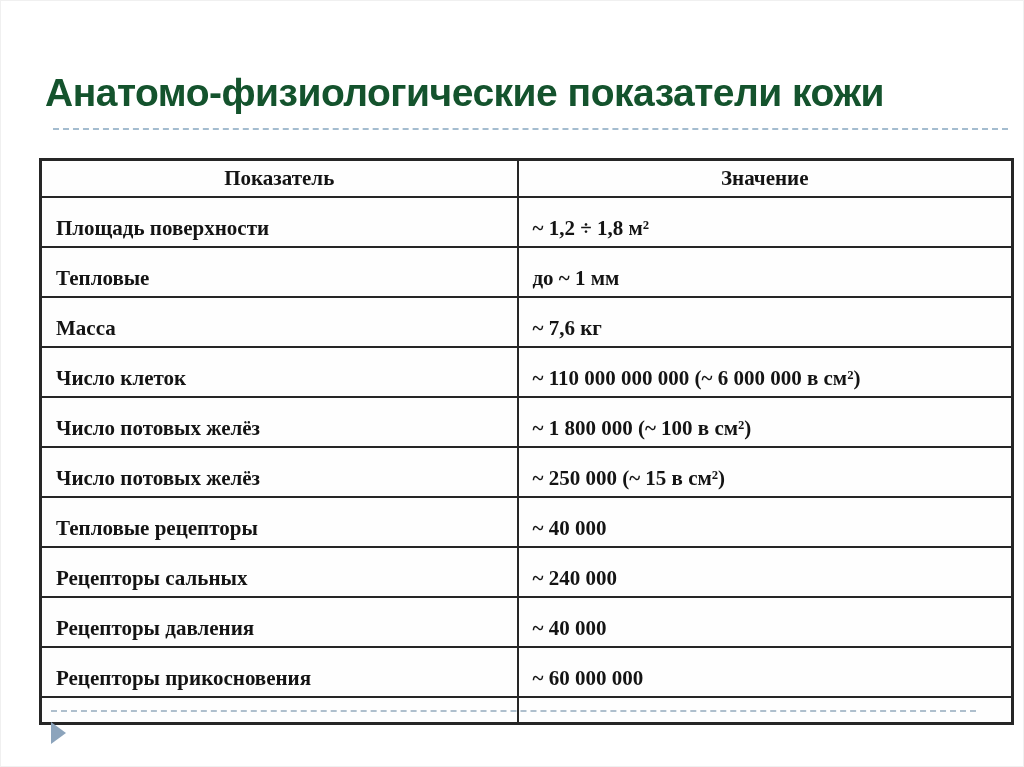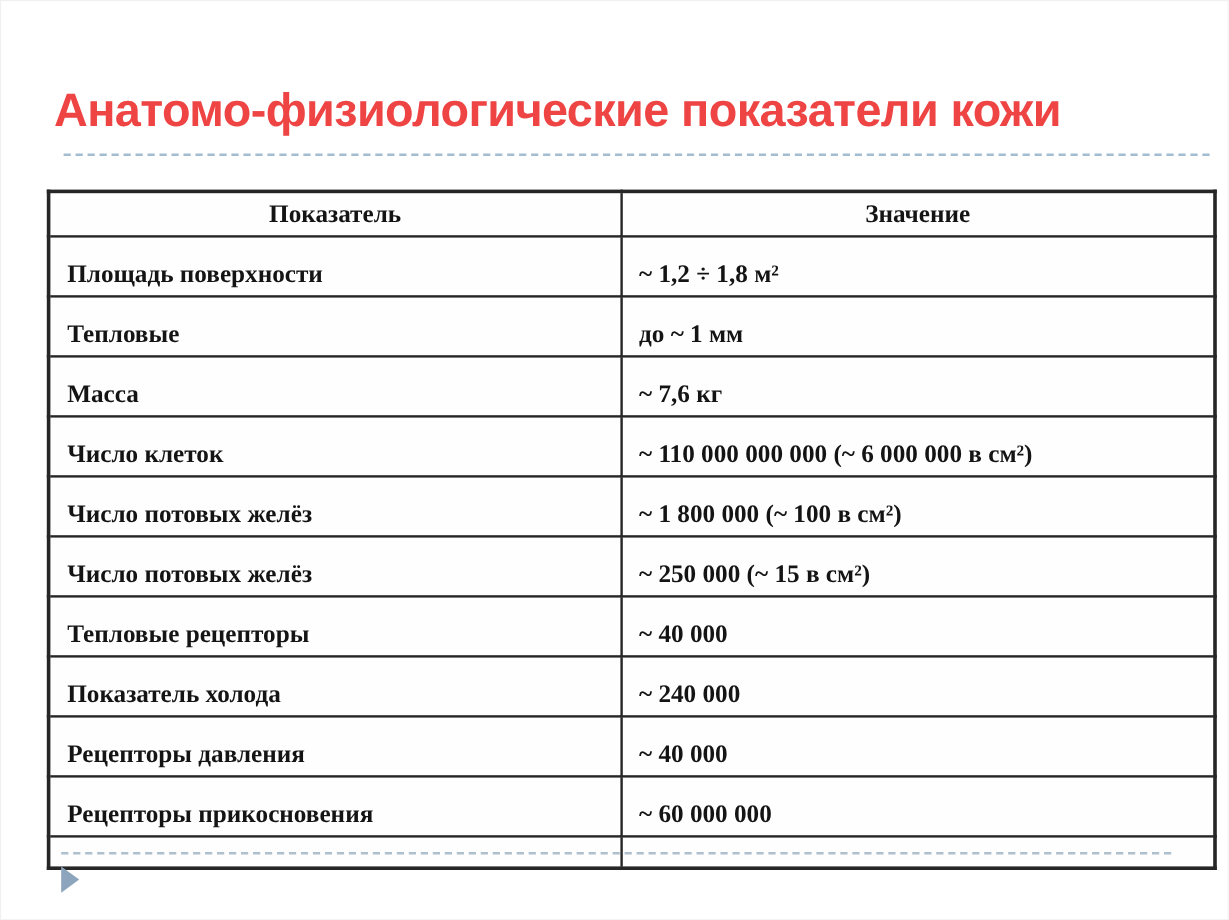--- a/index.html
+++ b/index.html
@@ -20,21 +20,21 @@
   .title {
     position: absolute;
     left: 44px;
     top: 72px;
     margin: 0;
     width: 960px;
     font-family: "Liberation Sans", sans-serif;
     font-size: 39px;
     font-weight: bold;
     letter-spacing: -0.5px;
-    color: #ef4444;
+    color: #14532d;
     line-height: 1.05;
     white-space: nowrap;
   }
   .title-divider {
     position: absolute;
     left: 52px;
     top: 127px;
     width: 955px;
     height: 0;
     border-top: 2px dashed #a4bccf;
@@ -140,21 +140,21 @@
       </tr>
       <tr>
         <td>Число потовых желёз</td>
         <td>~ 250 000 (~ 15 в см²)</td>
       </tr>
       <tr>
         <td>Тепловые рецепторы</td>
         <td>~ 40 000</td>
       </tr>
       <tr>
-        <td>Показатель холода</td>
+        <td>Рецепторы сальных</td>
         <td>~ 240 000</td>
       </tr>
       <tr>
         <td>Рецепторы давления</td>
         <td>~ 40 000</td>
       </tr>
       <tr>
         <td>Рецепторы прикосновения</td>
         <td>~ 60 000 000</td>
       </tr>

